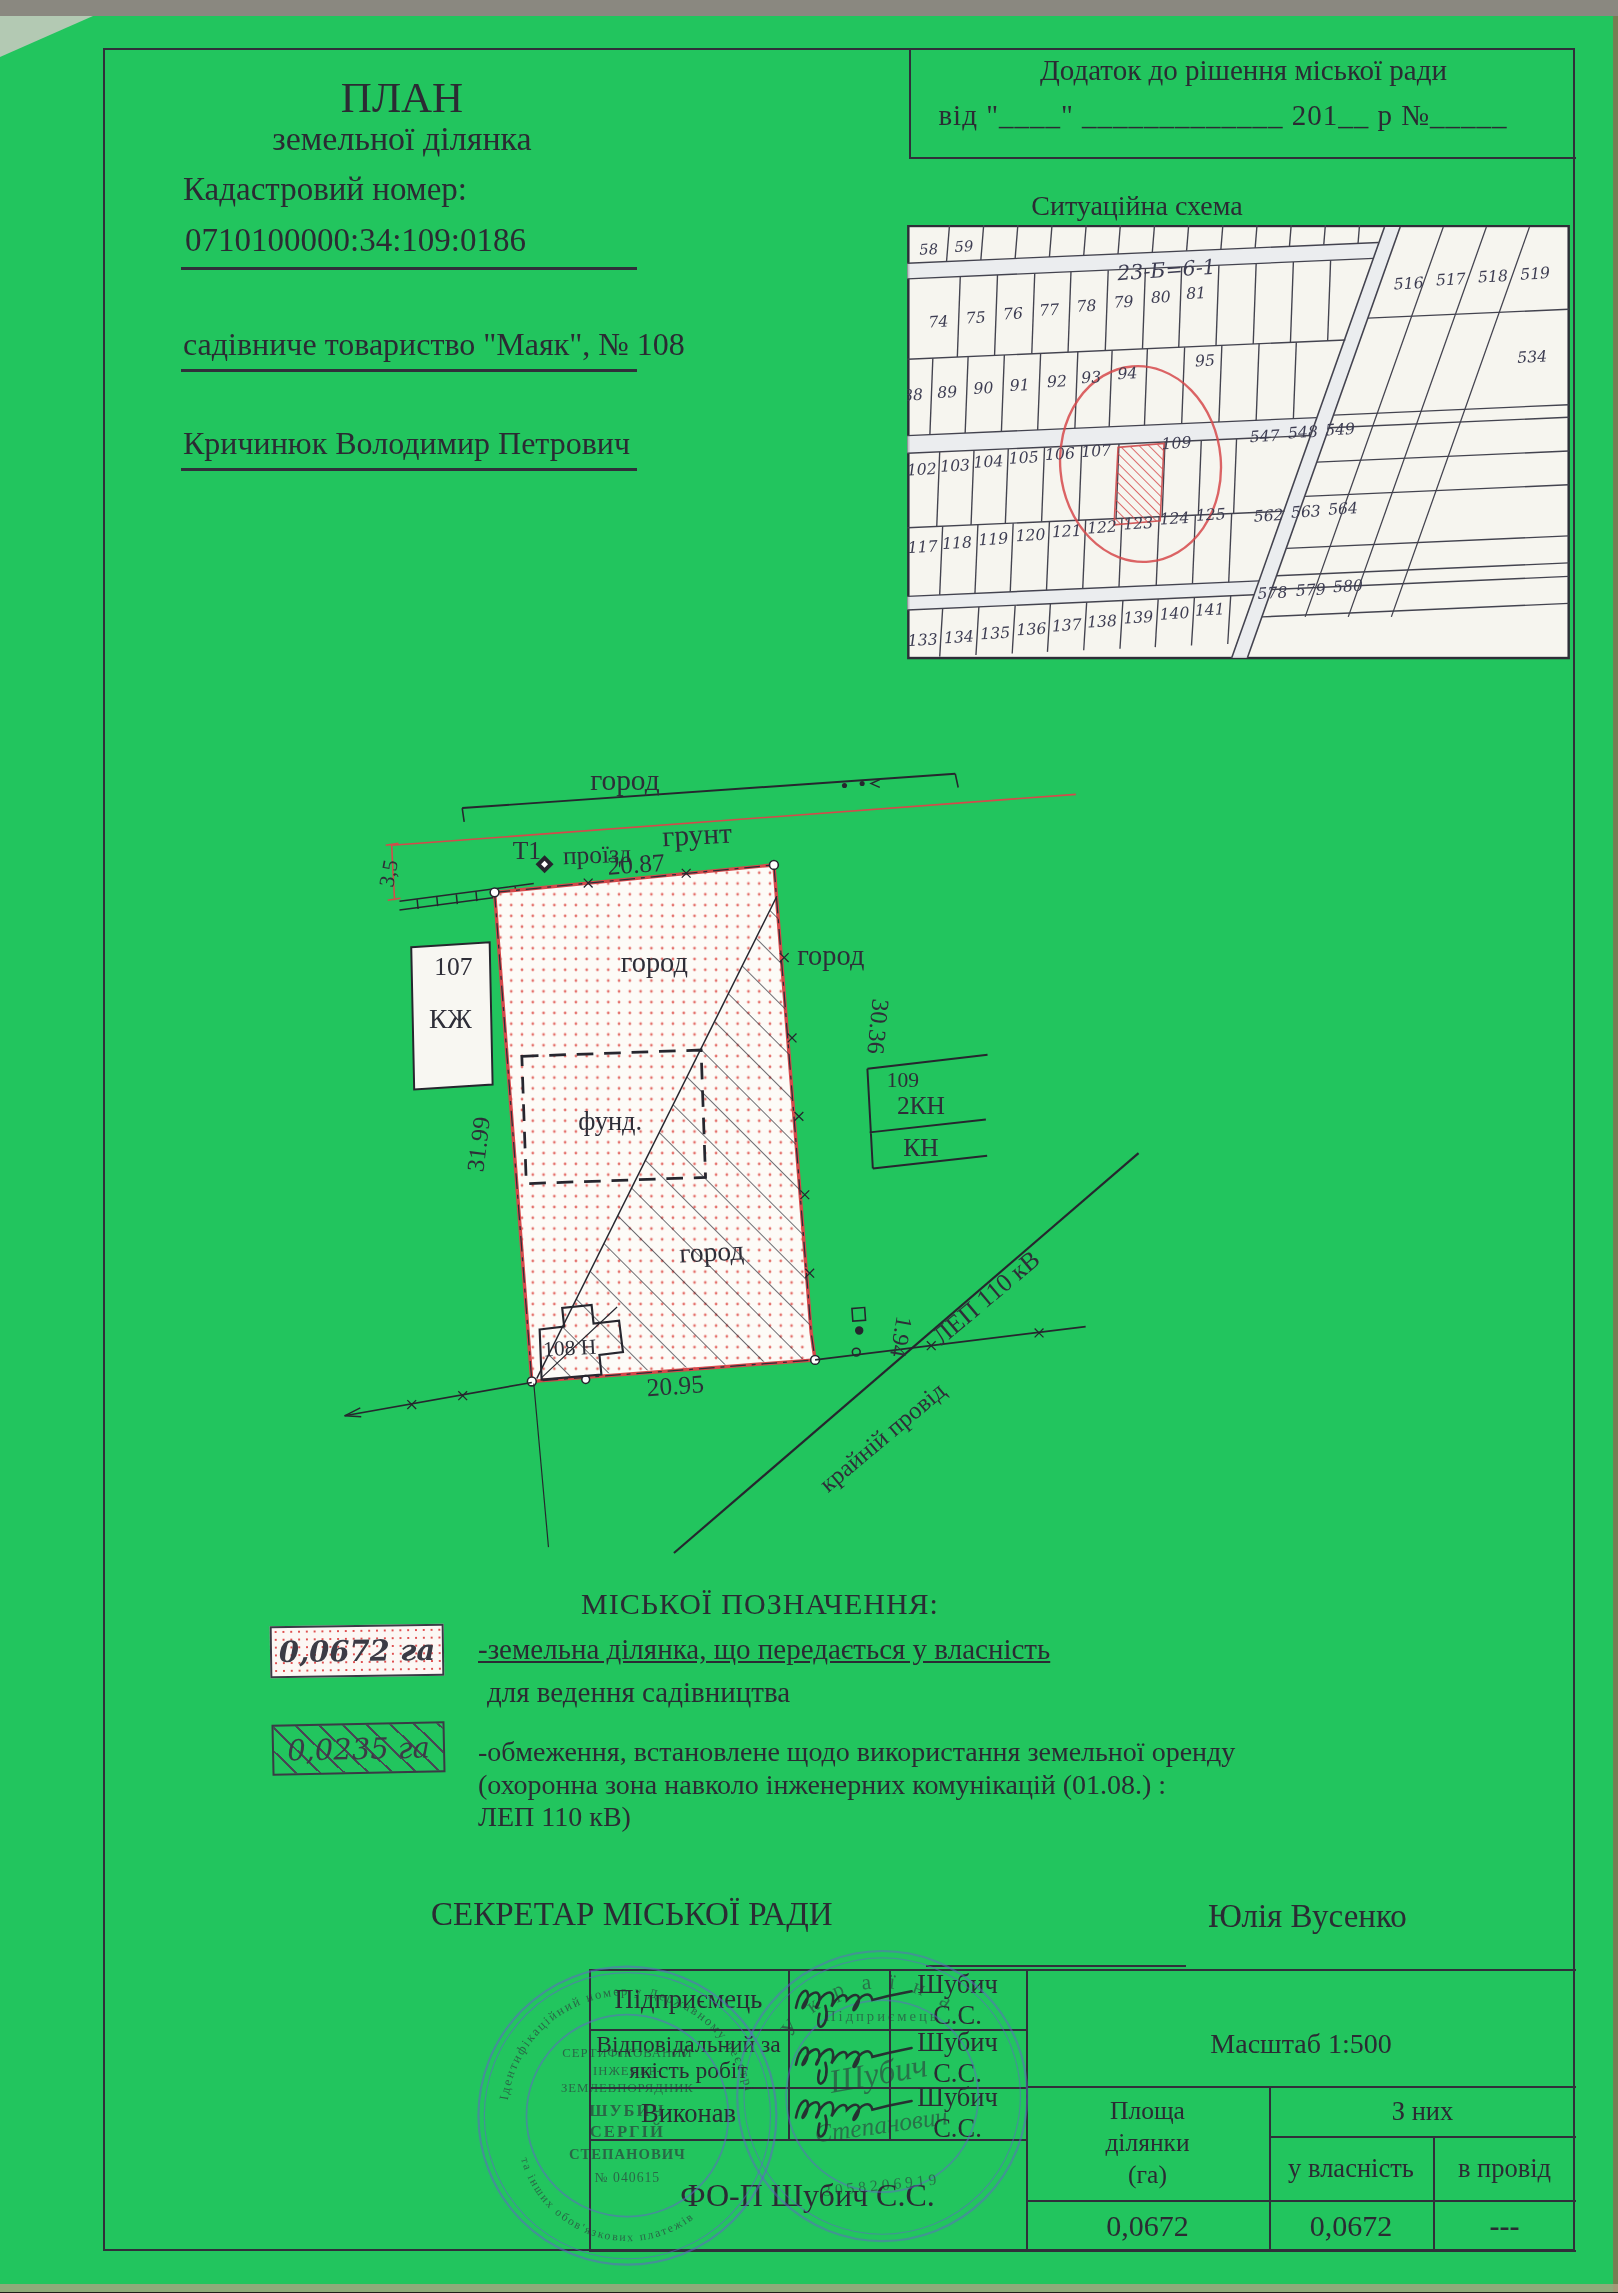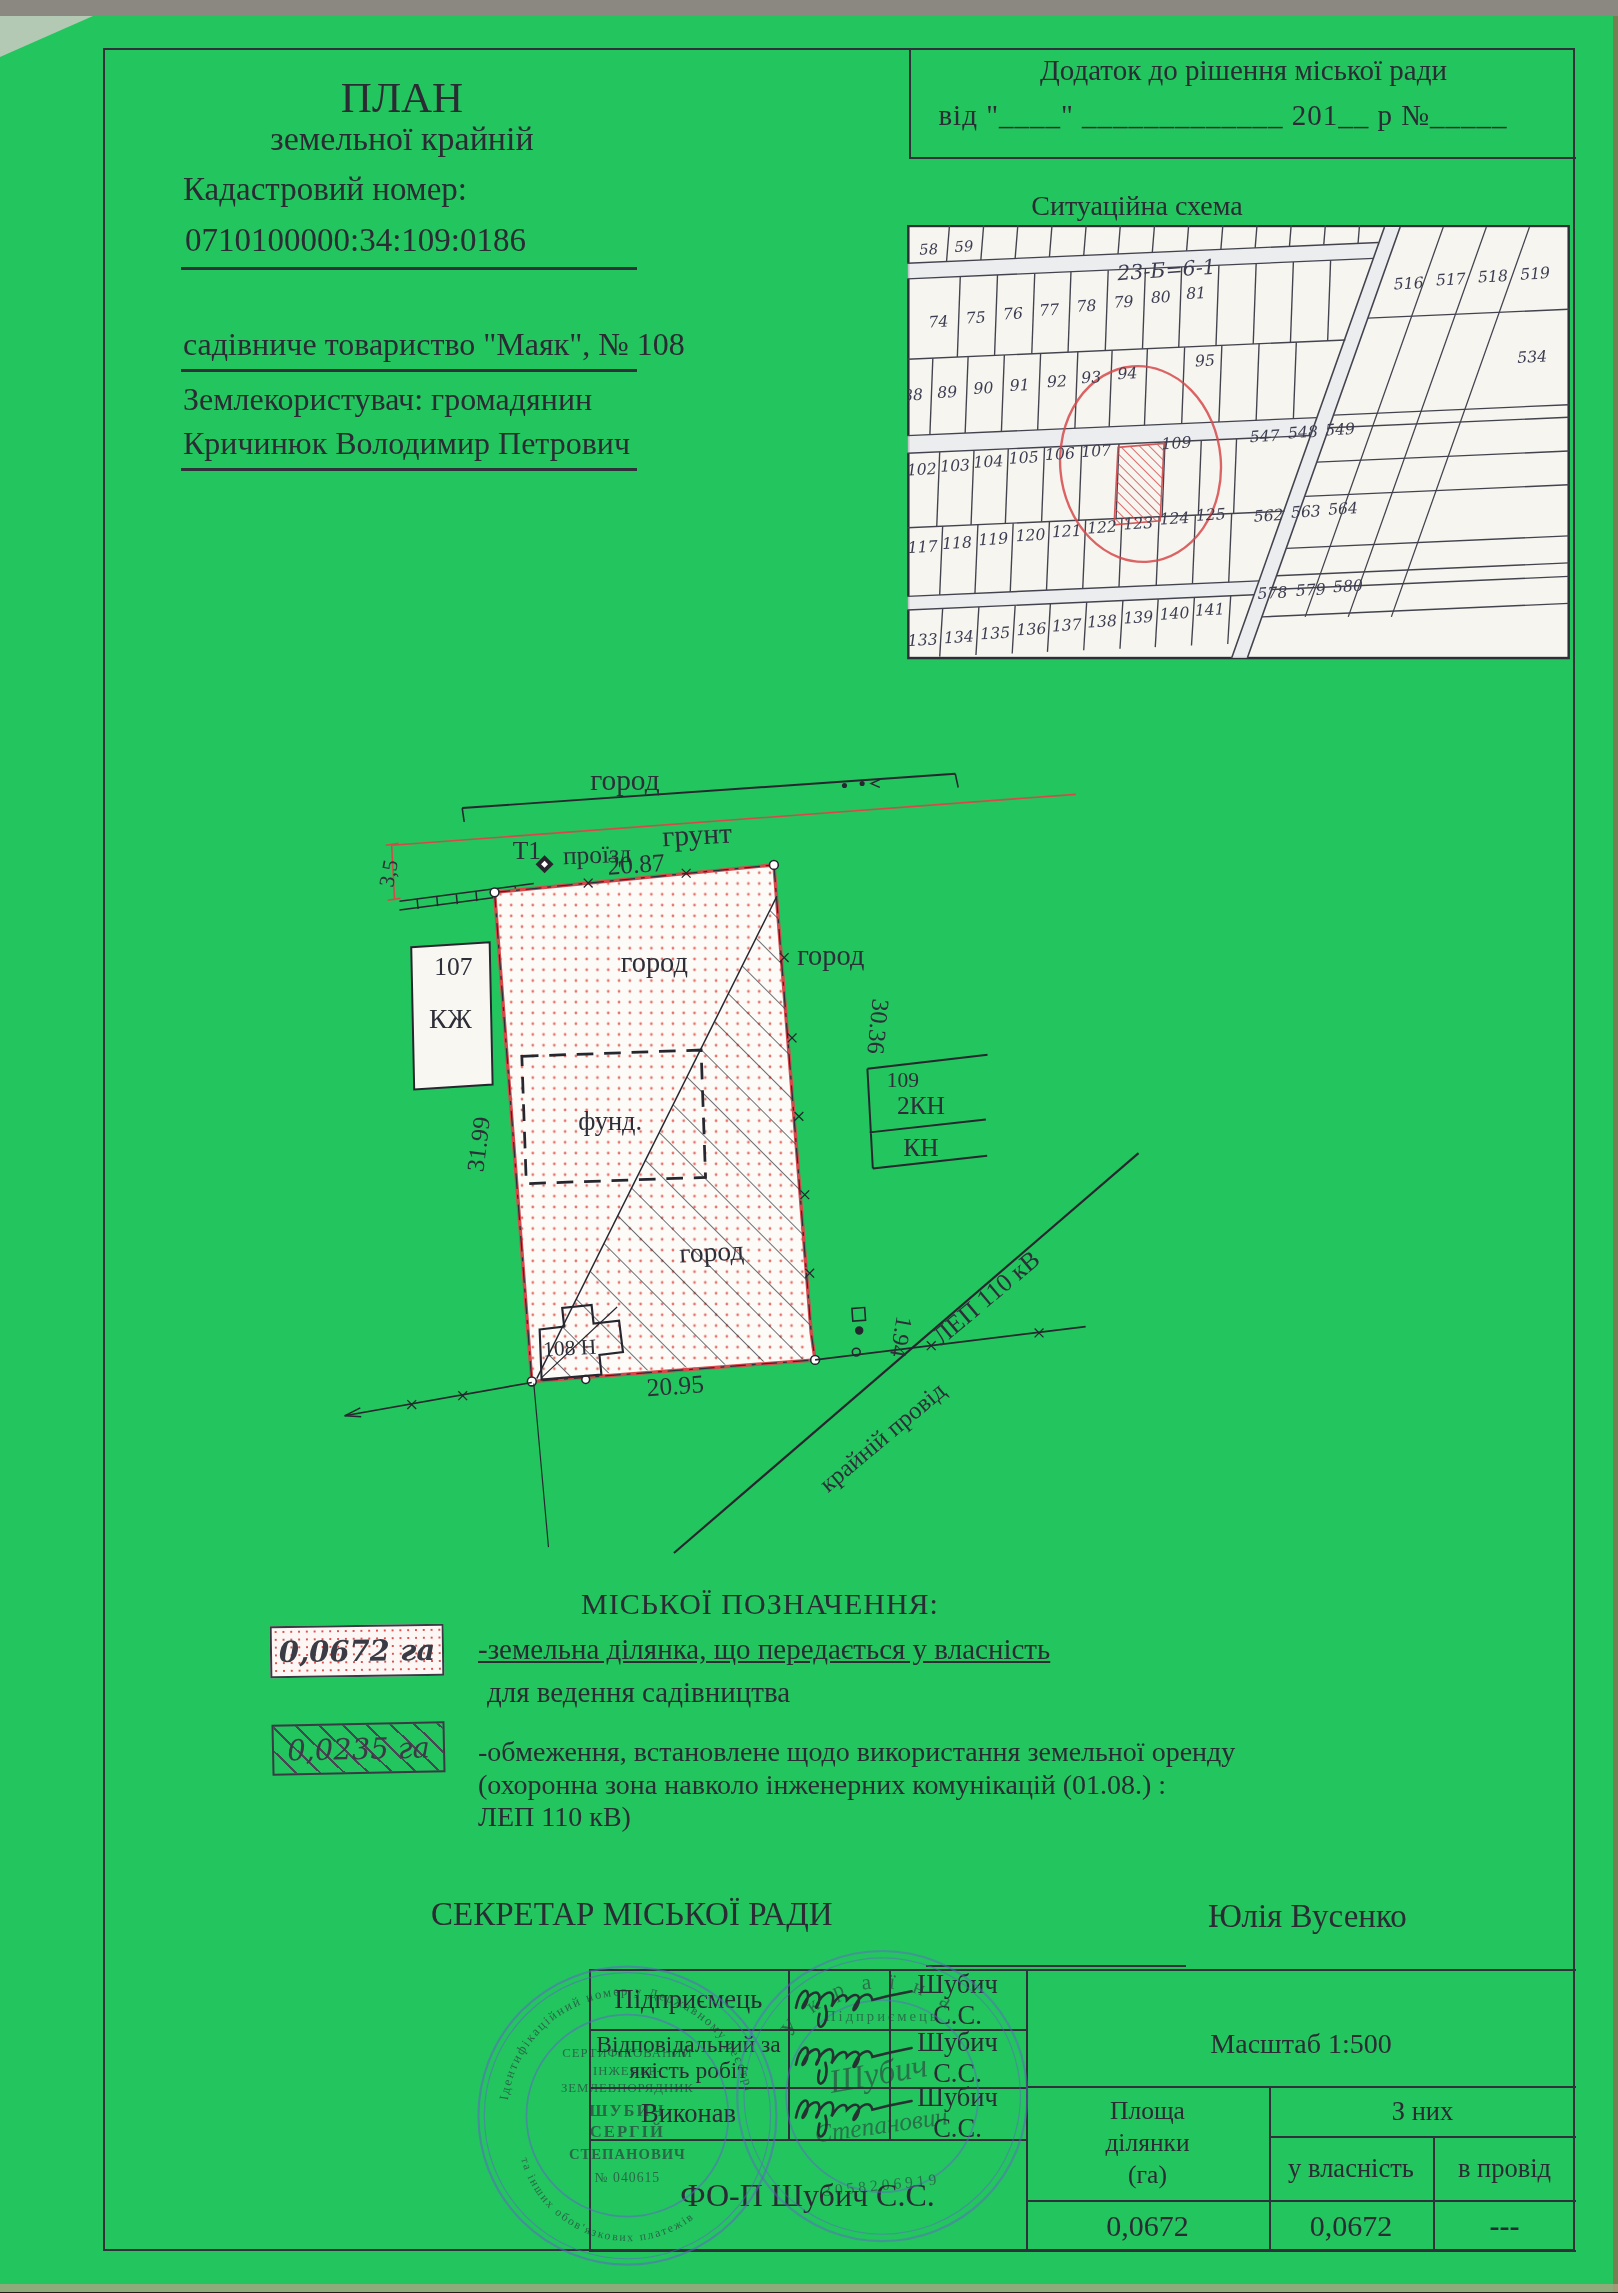--- a/index.html
+++ b/index.html
@@ -36,27 +36,26 @@
 </style>
 </head>
 <body>
 
 <div id="page">
 
   <div id="frame"></div>
   <div id="corner-fold"></div>
 
   <div class="abs" style="left:216px;top:57px;width:372px;text-align:center;font-size:43px;">ПЛАН</div>
-  <div class="abs" style="left:216px;top:104px;width:372px;text-align:center;font-size:34px;">земельної крайній</div>
+  <div class="abs" style="left:216px;top:104px;width:372px;text-align:center;font-size:34px;">земельної ділянка</div>
   <div class="abs" style="left:183px;top:155px;font-size:33px;">Кадастровий номер:</div>
   <div class="abs" style="left:185px;top:206px;font-size:33px;">0710100000:34:109:0186</div>
   <div class="hr" style="left:181px;top:251px;width:456px;"></div>
   <div class="abs" style="left:183px;top:310px;font-size:32px;">садівниче товариство "Маяк", № 108</div>
   <div class="hr" style="left:181px;top:353px;width:456px;"></div>
-  <div class="abs" style="left:183px;top:365px;font-size:32px;">Землекористувач: громадянин</div>
   <div class="abs" style="left:183px;top:409px;font-size:32px;">Кричинюк Володимир Петрович</div>
   <div class="hr" style="left:181px;top:452px;width:456px;"></div>
 
   <div id="annex-box">
     <div class="abs" style="left:0;top:5.9px;width:100%;text-align:center;font-size:29px;">Додаток до рішення міської ради</div>
     <div class="abs" style="left:27.4px;top:51px;font-size:29px;letter-spacing:1px;">від "____" _____________ 201__  р №_____</div>
   </div>
 
   <div class="abs" style="left:1000px;top:174px;width:274px;text-align:center;font-size:28px;">Ситуаційна схема</div>
 

